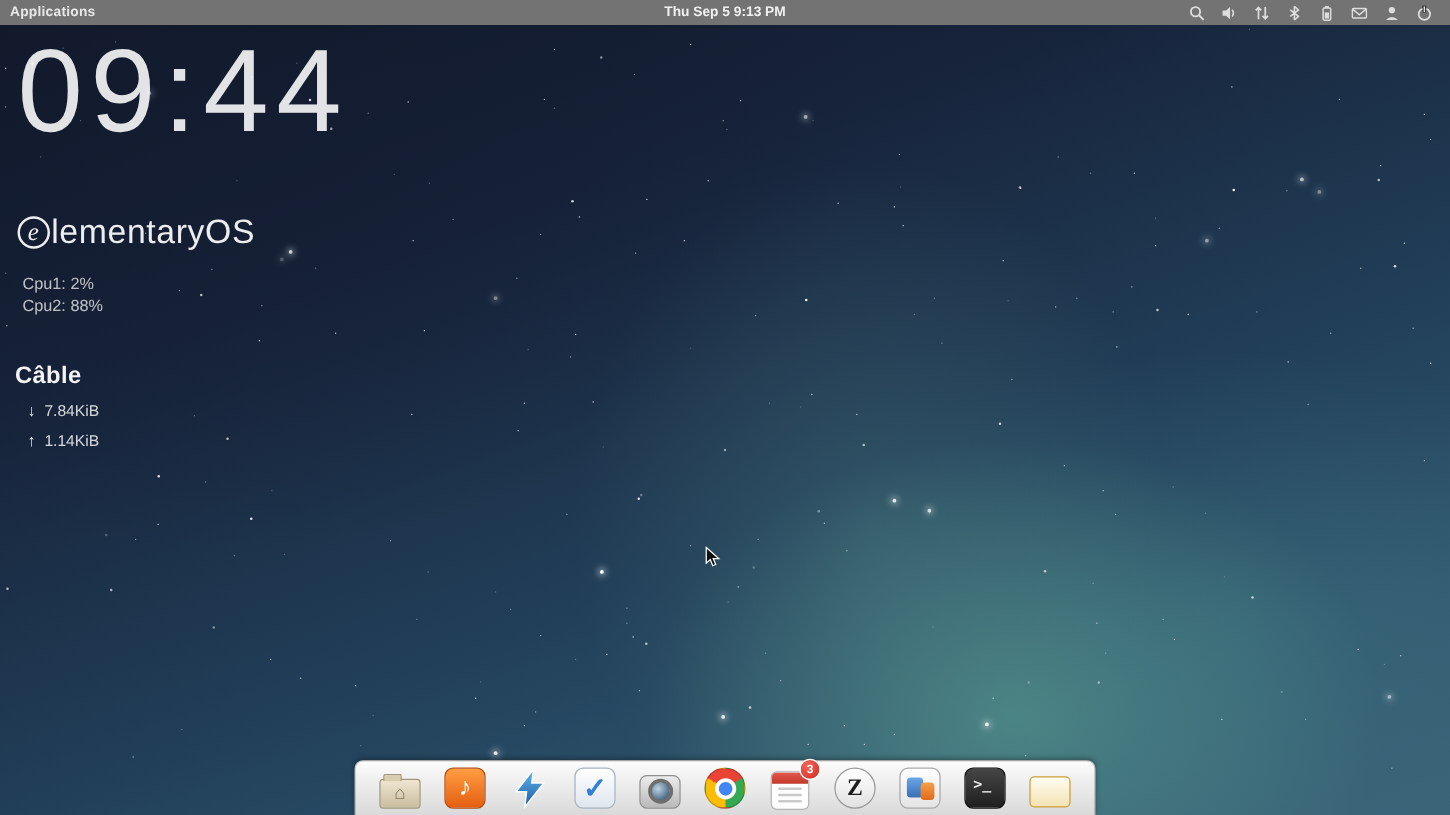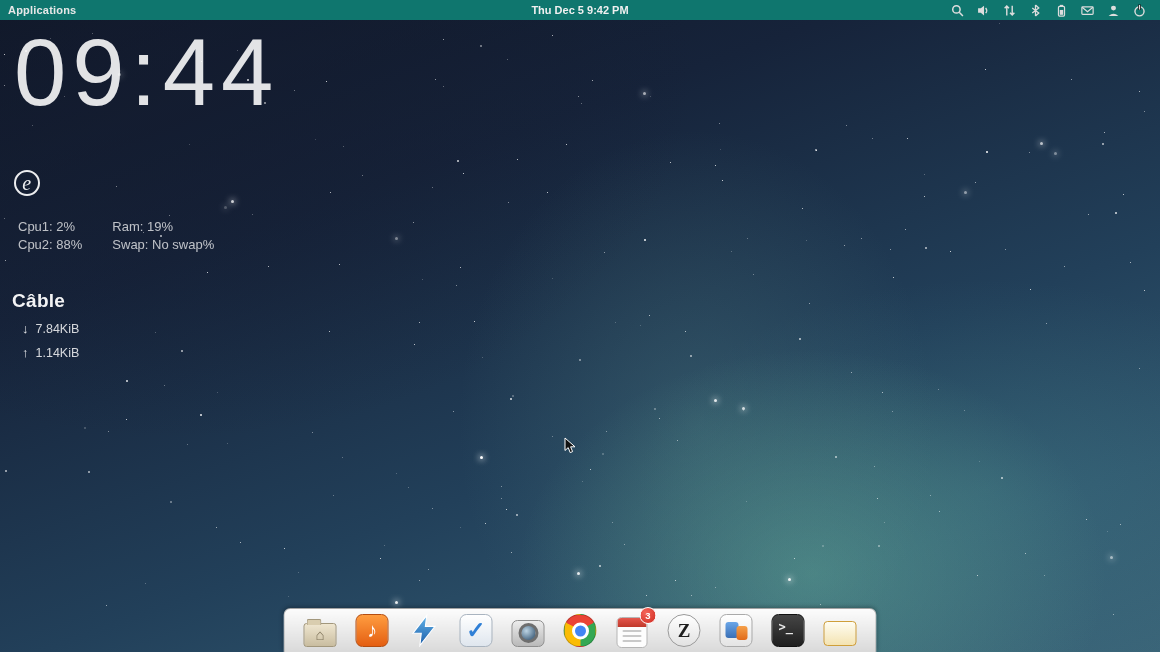--- a/index.html
+++ b/index.html
@@ -19,21 +19,21 @@
       radial-gradient(ellipse 500px 300px at 85% 75%, rgba(80,150,150,0.22), transparent 70%),
       radial-gradient(ellipse 700px 500px at 15% 10%, rgba(20,28,48,0.6), transparent 75%),
       linear-gradient(160deg, #0f1626 0%, #16233a 30%, #22405a 62%, #2f566e 82%, #3a6478 100%);
   }
   .star { position:absolute; background:#fff; border-radius:50%; }
   .star.big { box-shadow:0 0 6px 1px rgba(255,255,255,0.8); }
 
   
   .panel {
     position:absolute; top:0; left:0; right:0; height:20px;
-    background:#0f766e; color:#e8e8e8; z-index:50;
+    background:#737373; color:#e8e8e8; z-index:50;
     display:flex; align-items:center; font-size:11px;
   }
   .panel-apps { padding-left:8px; font-weight:bold; letter-spacing:0.2px; }
   .panel-clock {
     position:absolute; left:50%; transform:translateX(-50%);
     font-weight:bold; color:#f0f0f0;
   }
   .panel-tray {
     margin-left:auto; display:flex; align-items:center; gap:13px; padding-right:14px;
   }
@@ -411,21 +411,21 @@
       <div class="star big" style="width: 3px; height: 3px; left: 964px; top: 191px; opacity: 0.52;"></div>
       <div class="star" style="width: 1px; height: 1px; left: 384px; top: 545px; opacity: 0.34;"></div>
       <div class="star" style="width: 1px; height: 1px; left: 5px; top: 260px; opacity: 0.77;"></div>
       <div class="star" style="width: 1px; height: 1px; left: 552px; top: 436px; opacity: 0.46;"></div>
       <div class="star" style="width: 1px; height: 1px; left: 552px; top: 35px; opacity: 0.85;"></div>
     </div>
 </div>
 
 <div class="panel">
   <span class="panel-apps">Applications</span>
-  <span class="panel-clock">Thu Dec 5 9:42 PM</span>
+  <span class="panel-clock">Thu Sep 5 9:13 PM</span>
   <div class="panel-tray">
     <span class="tray-icon">
       <svg width="13" height="13" viewBox="0 0 12 12" fill="none" stroke="#ddd" stroke-width="1.4">
         <circle cx="5" cy="5" r="3.4"></circle>
           <line x1="7.6" y1="7.6" x2="11" y2="11"></line>
       </svg>
     </span>
     <span class="tray-icon">
       <svg width="13" height="13" viewBox="0 0 12 12" fill="#ddd">
         <polygon points="1,4 3.5,4 6.5,1.5 6.5,10.5 3.5,8 1,8"></polygon>
@@ -469,30 +469,27 @@
         <line x1="6" y1="0.9" x2="6" y2="5.2"></line>
       </svg>
     </span>
   </div>
 </div>
 
 <div class="clock-widget">09:44</div>
 
 <div class="logo-widget">
   <span class="logo-e">e</span>
+  <span>lementaryOS</span>
 </div>
 
 <div class="stats">
   <div class="stats-col">
     <div>Cpu1: 2%</div>
     <div>Cpu2: 88%</div>
-  </div>
-  <div class="stats-col">
-    <div>Ram: 19%</div>
-    <div>Swap: No swap%</div>
   </div>
 </div>
 
 <div class="net-widget">
   <div class="net-title">Câble</div>
   <div class="net-row">
     <span class="net-arrow">↓</span>
     <span>7.84KiB</span>
   </div>
   <div class="net-row">

